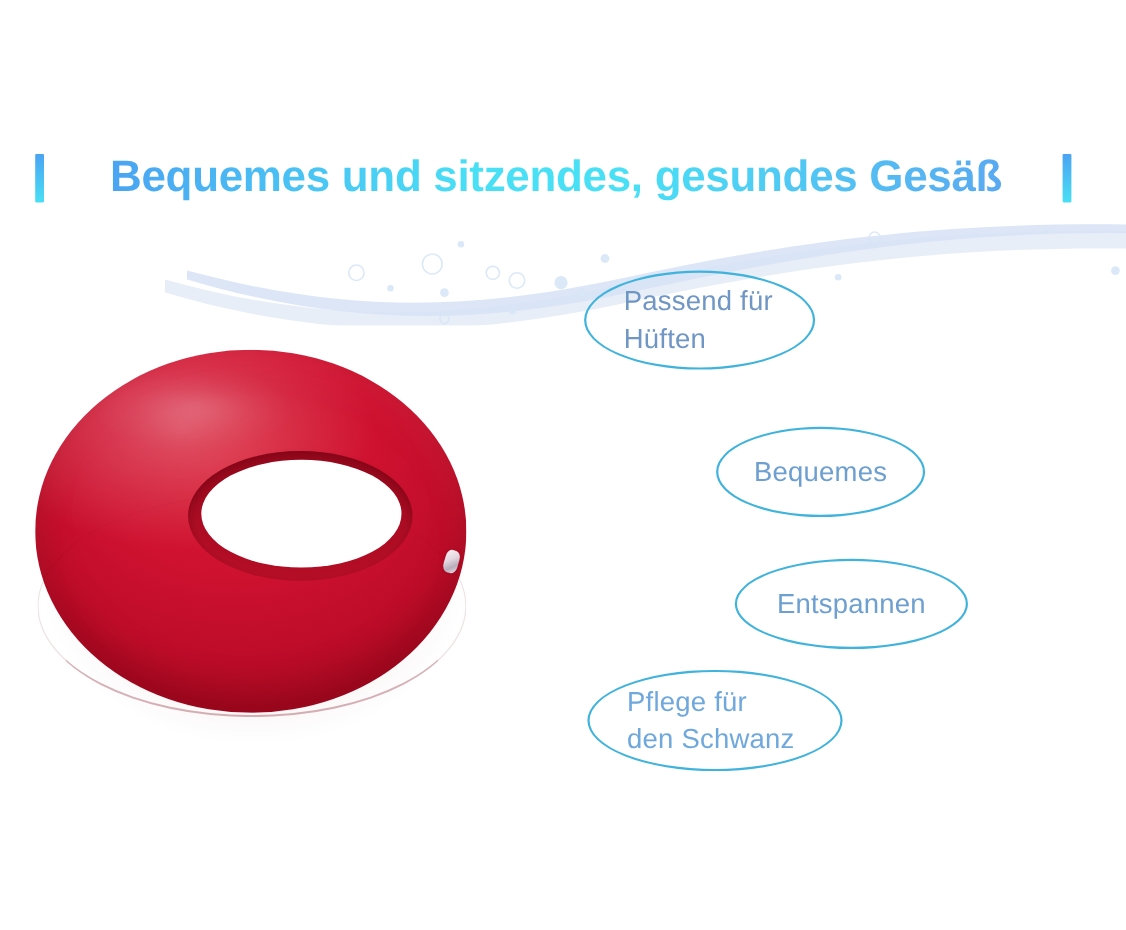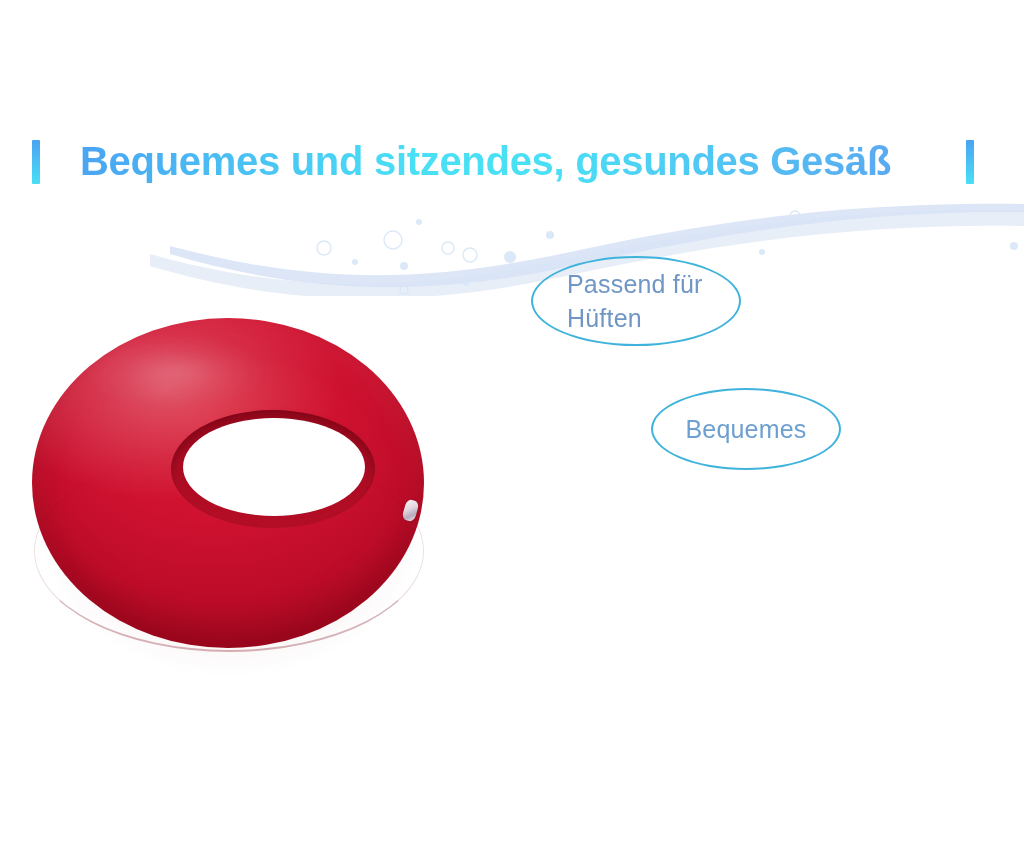--- a/index.html
+++ b/index.html
@@ -179,38 +179,38 @@
     color: #6f96c4;
     font-size: 25px;
     line-height: 34px;
     letter-spacing: 0.2px;
     white-space: pre-line;
   }
   .callout.align-left  { justify-content: flex-start; }
   .callout.align-left .callout-label  { padding-left: 34px; }
   .callout.align-center { justify-content: center; }
 
-  #callout-1 { left: 531px; top: 256px; width: 210px; height: 90px; align-items: center; }
+  #callout-1 { left: 531px; top: 246px; width: 210px; height: 90px; align-items: center; }
   #callout-2 { left: 651px; top: 388px; width: 190px; height: 82px; }
   #callout-3 { left: 668px; top: 508px; width: 212px; height: 82px; }
   #callout-4 { left: 534px; top: 609px; width: 232px; height: 92px; }
 
   #callout-2 .callout-label,
   #callout-3 .callout-label { color: #6d9fd0; }
   #callout-4 .callout-label { color: #6fa8dc; }
 </style>
 </head>
 <body>
 
 <div id="stage">
 
   <div id="headline">
     <span class="tick" id="tick-left" style="background: linear-gradient(rgb(74, 163, 242) 0%, rgb(73, 223, 245) 100%);"></span>
     <span class="tick" id="tick-right" style="background: linear-gradient(rgb(74, 163, 242) 0%, rgb(73, 223, 245) 100%);"></span>
-    <div id="headline-text" style="background-image: linear-gradient(100deg, rgb(74, 163, 242) 0%, rgb(73, 223, 245) 38%, rgb(73, 223, 245) 55%, rgb(93, 159, 240) 100%);">Bequemes und sitzendes, gesundes Gesäß</div>
+    <div id="headline-text" style="background-image: linear-gradient(100deg, rgb(74, 163, 242) 0%, rgb(73, 223, 245) 38%, rgb(73, 223, 245) 55%, rgb(93, 159, 240) 100%); margin-left: 20px;">Bequemes und sitzendes, gesundes Gesäß</div>
   </div>
 
   <svg id="wave-layer" viewBox="0 0 1024 110" preserveAspectRatio="none">
     <path d="M150,68 C300,110 420,104 560,74 C700,44 830,22 1024,24 L1024,40
              C840,38 706,60 566,90 C426,120 298,124 150,80 Z" fill="#e7edf8" opacity="0.95"></path>
     <path d="M170,60 C320,100 430,96 570,66 C710,36 840,16 1024,18 L1024,26
              C846,24 712,50 572,80 C432,110 312,110 170,68 Z" fill="#d6e2f6" opacity="0.85"></path>
     <g id="bubbles">
         <circle cx="324" cy="62" r="7" fill="none" stroke="#d7e6f7" stroke-width="1.4" opacity="0.9"></circle>
         <circle cx="355" cy="76" r="3" fill="#d7e6f7" opacity="0.9"></circle>
@@ -242,15 +242,22 @@
 
   <div class="callout align-left" id="callout-1" style="border-color: rgb(63, 179, 219);">
     <span class="callout-label" style="color: rgb(111, 150, 196);">Passend für
 Hüften</span>
   </div>
 
   <div class="callout align-center" id="callout-2" style="border-color: rgb(63, 179, 219);">
     <span class="callout-label" style="color: rgb(109, 159, 208);">Bequemes</span>
   </div>
 
-
+  <div class="callout align-center" id="callout-3" style="border-color: rgb(63, 179, 219);">
+    <span class="callout-label" style="color: rgb(109, 159, 208);">Entspannen</span>
+  </div>
+
+  <div class="callout align-left" id="callout-4" style="border-color: rgb(63, 179, 219);">
+    <span class="callout-label" style="color: rgb(111, 168, 220);">Pflege für
+den Schwanz</span>
+  </div>
 
 </div>
 
 </body></html>

